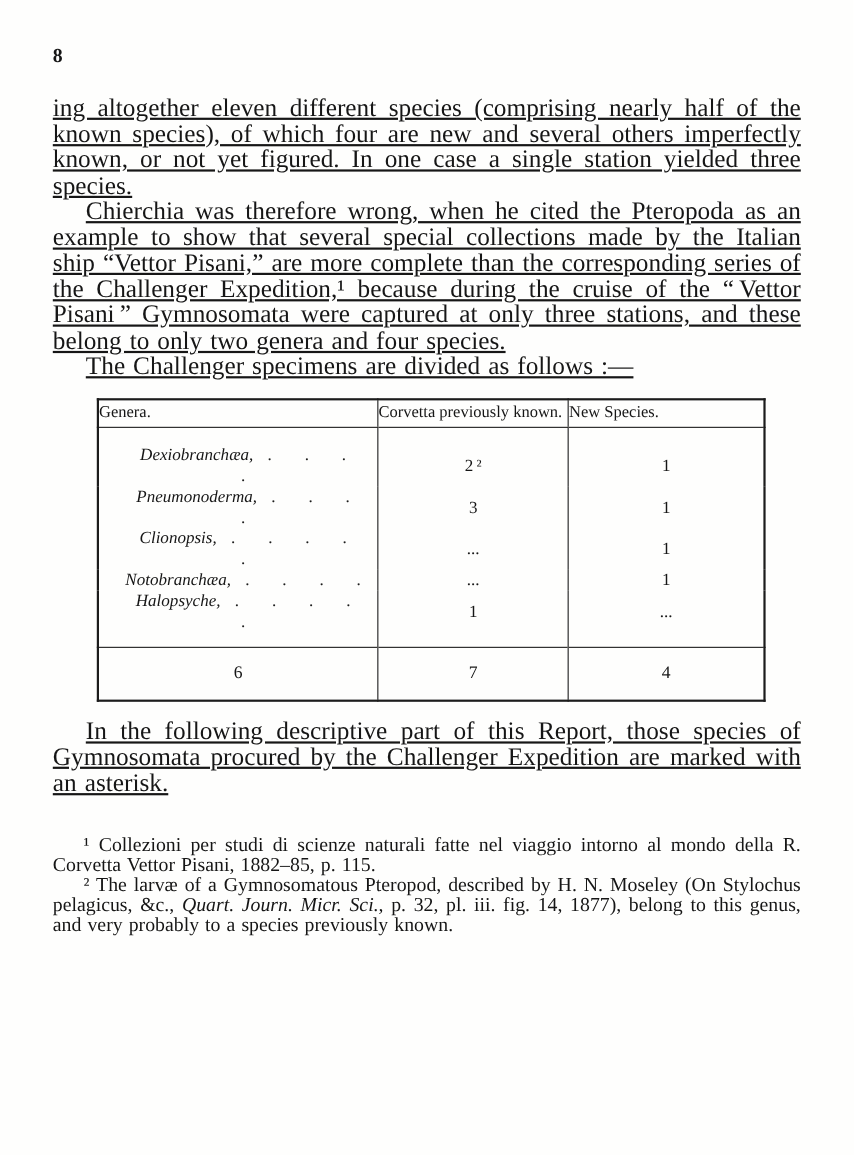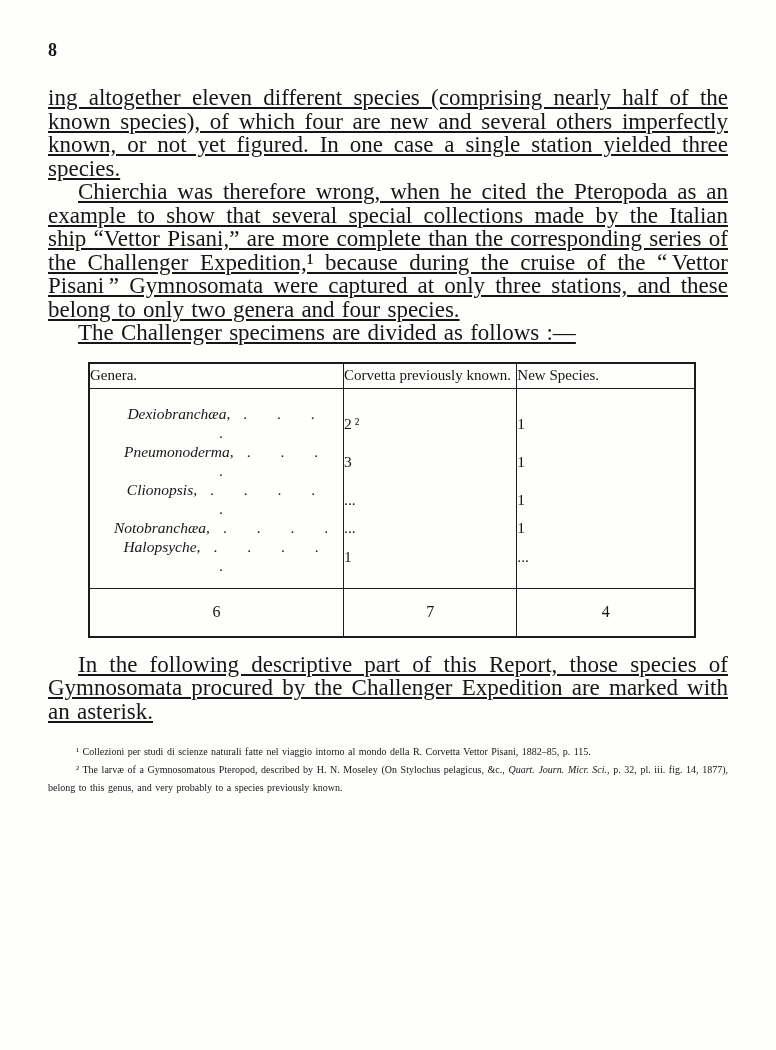--- a/index.html
+++ b/index.html
@@ -66,21 +66,21 @@
   table.spec-table td { vertical-align: middle; }
   table.spec-table td + td { border-left: 1.5px solid #1c1c1c; }
 
   tr.head-row td {
     height: 26px;
     text-align: left;
     border-bottom: 1.5px solid #1c1c1c;
     font-size: 15px;
   }
   tbody.body-rows td {
-    text-align: left;
+    text-align: center;
     line-height: 19px;
     font-size: 15.5px;
   }
   tbody.body-rows tr:first-child td { padding-top: 15px; }
   tbody.body-rows tr:last-child td { padding-bottom: 13px; }
   tbody.body-rows td.genus-cell {
     text-align: center;
     padding-left: 22px;
   }
   .genus-name { font-style: italic; }
@@ -94,22 +94,22 @@
     text-align: center;
     border-top: 1.5px solid #1c1c1c;
     font-size: 16px;
   }
 
   
   .after-table { margin-top: 15px; }
 
   
   .footnotes {
-    margin-top: 20px;
-    font-size: 10px;
+    margin-top: 36px;
+    font-size: 18px;
     line-height: 18px;
     text-align: justify;
     word-spacing: 1px;
   }
   .footnote { text-indent: 28px; }
   .footnote i { font-style: italic; }
 </style>
 </head>
 <body>
 

